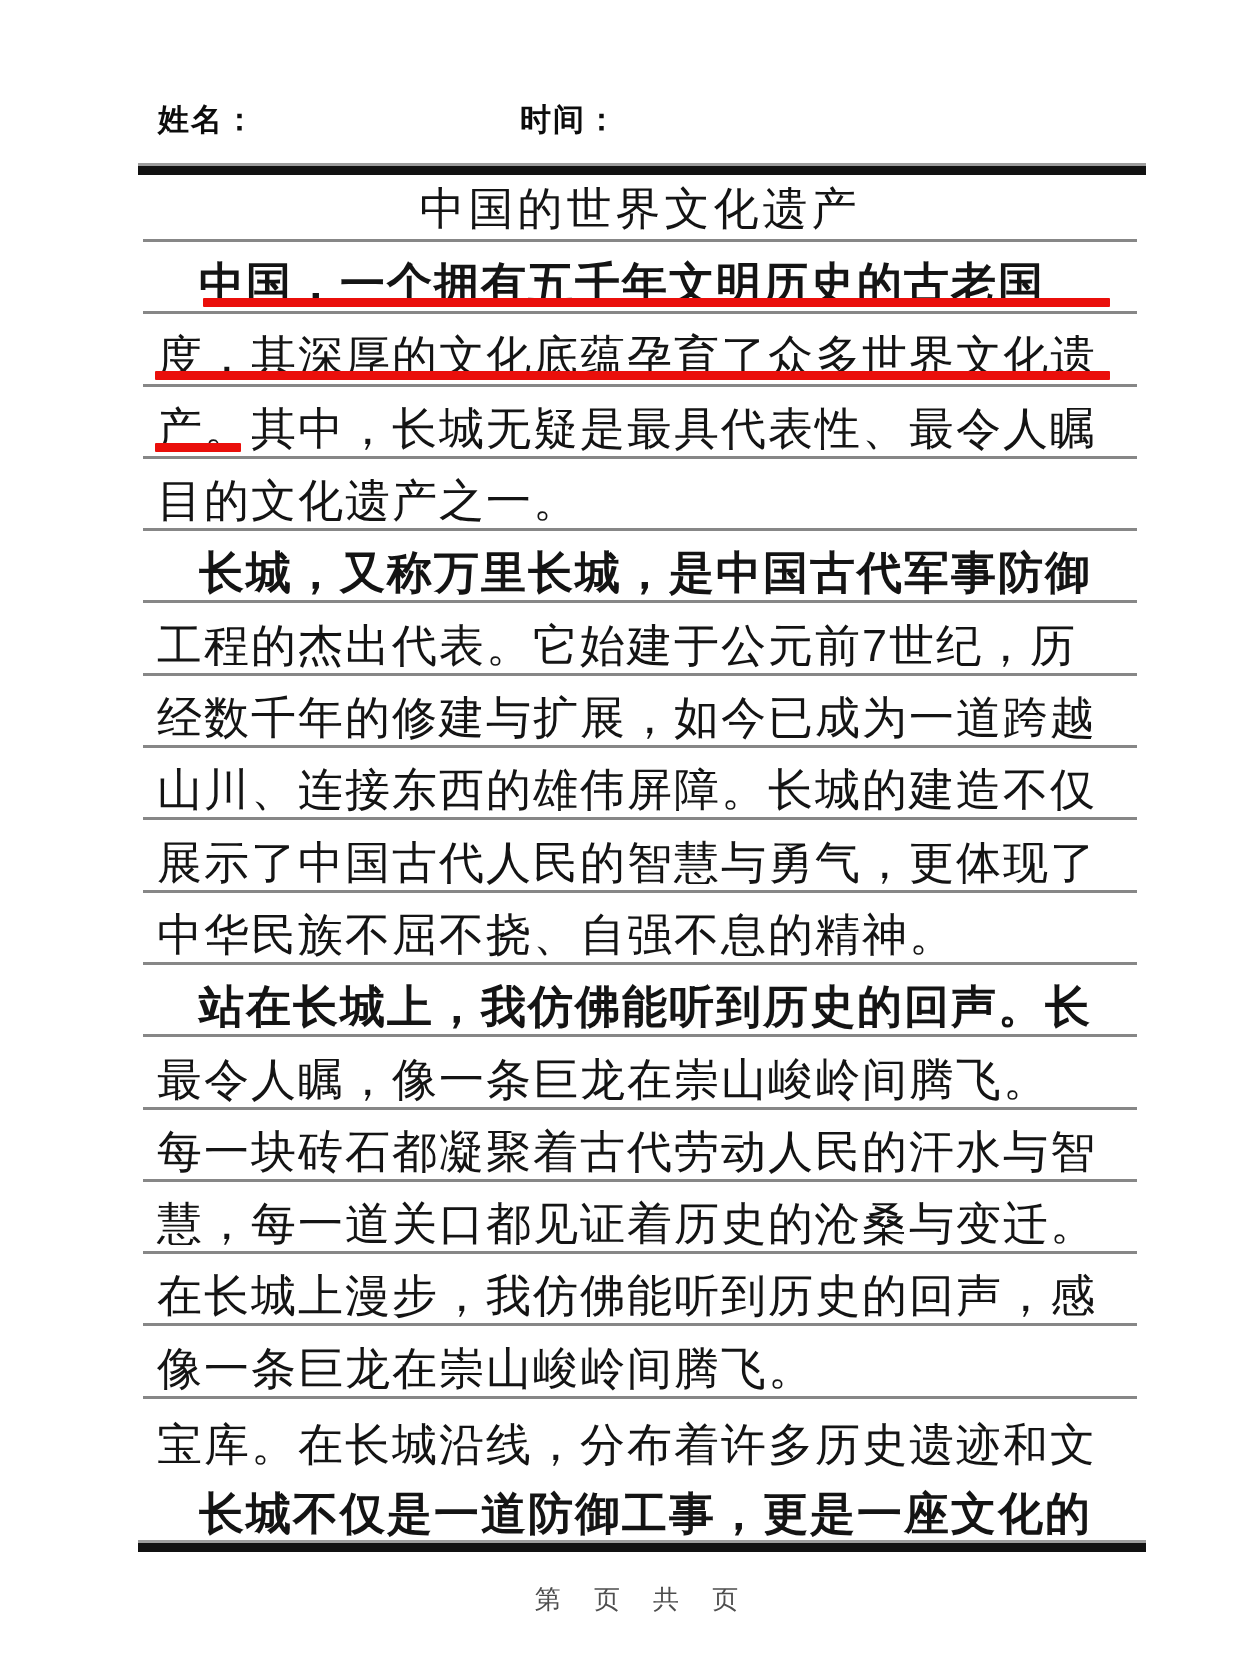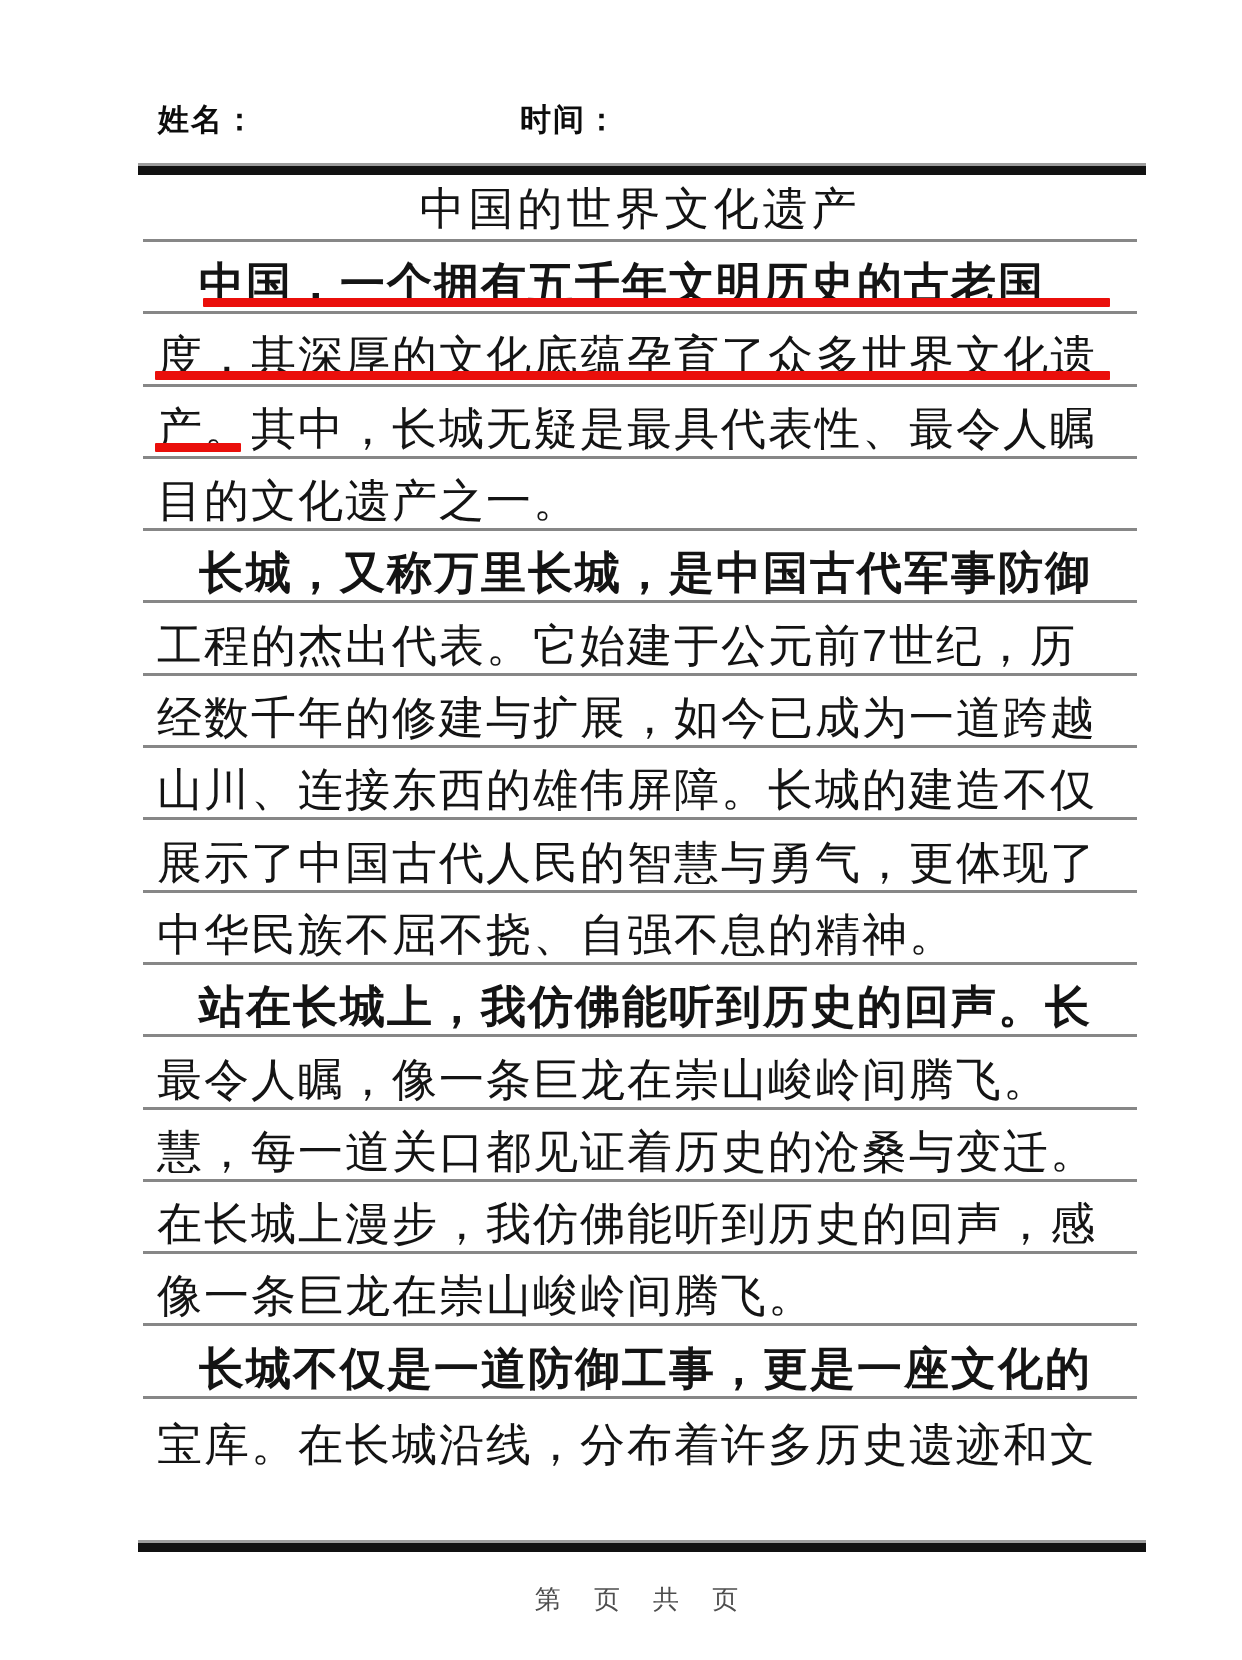--- a/index.html
+++ b/index.html
@@ -131,33 +131,36 @@
         <div class="row">
           <span class="line-text">中华民族不屈不挠、自强不息的精神。</span>
         </div>
         <div class="row indent">
           <span class="line-text">站在长城上，我仿佛能听到历史的回声。长</span>
         </div>
         <div class="row">
           <span class="line-text">最令人瞩，像一条巨龙在崇山峻岭间腾飞。</span>
         </div>
         <div class="row">
+          <span class="line-text">每一块砖石都凝聚着古代劳动人民的汗水与智</span>
+        </div>
+        <div class="row">
           <span class="line-text">慧，每一道关口都见证着历史的沧桑与变迁。</span>
         </div>
         <div class="row">
           <span class="line-text">在长城上漫步，我仿佛能听到历史的回声，感</span>
         </div>
         <div class="row">
           <span class="line-text">像一条巨龙在崇山峻岭间腾飞。</span>
         </div>
+        <div class="row last">
+          <span class="line-text">宝库。在长城沿线，分布着许多历史遗迹和文</span>
+        </div>
         <div class="row indent">
           <span class="line-text">长城不仅是一道防御工事，更是一座文化的</span>
-        </div>
-        <div class="row last">
-          <span class="line-text">宝库。在长城沿线，分布着许多历史遗迹和文</span>
         </div>
       </div>
   </div>
 
   <div class="thick-rule bottom"></div>
 
   <div class="footer">第 页 共 页</div>
 
 </div>
 

